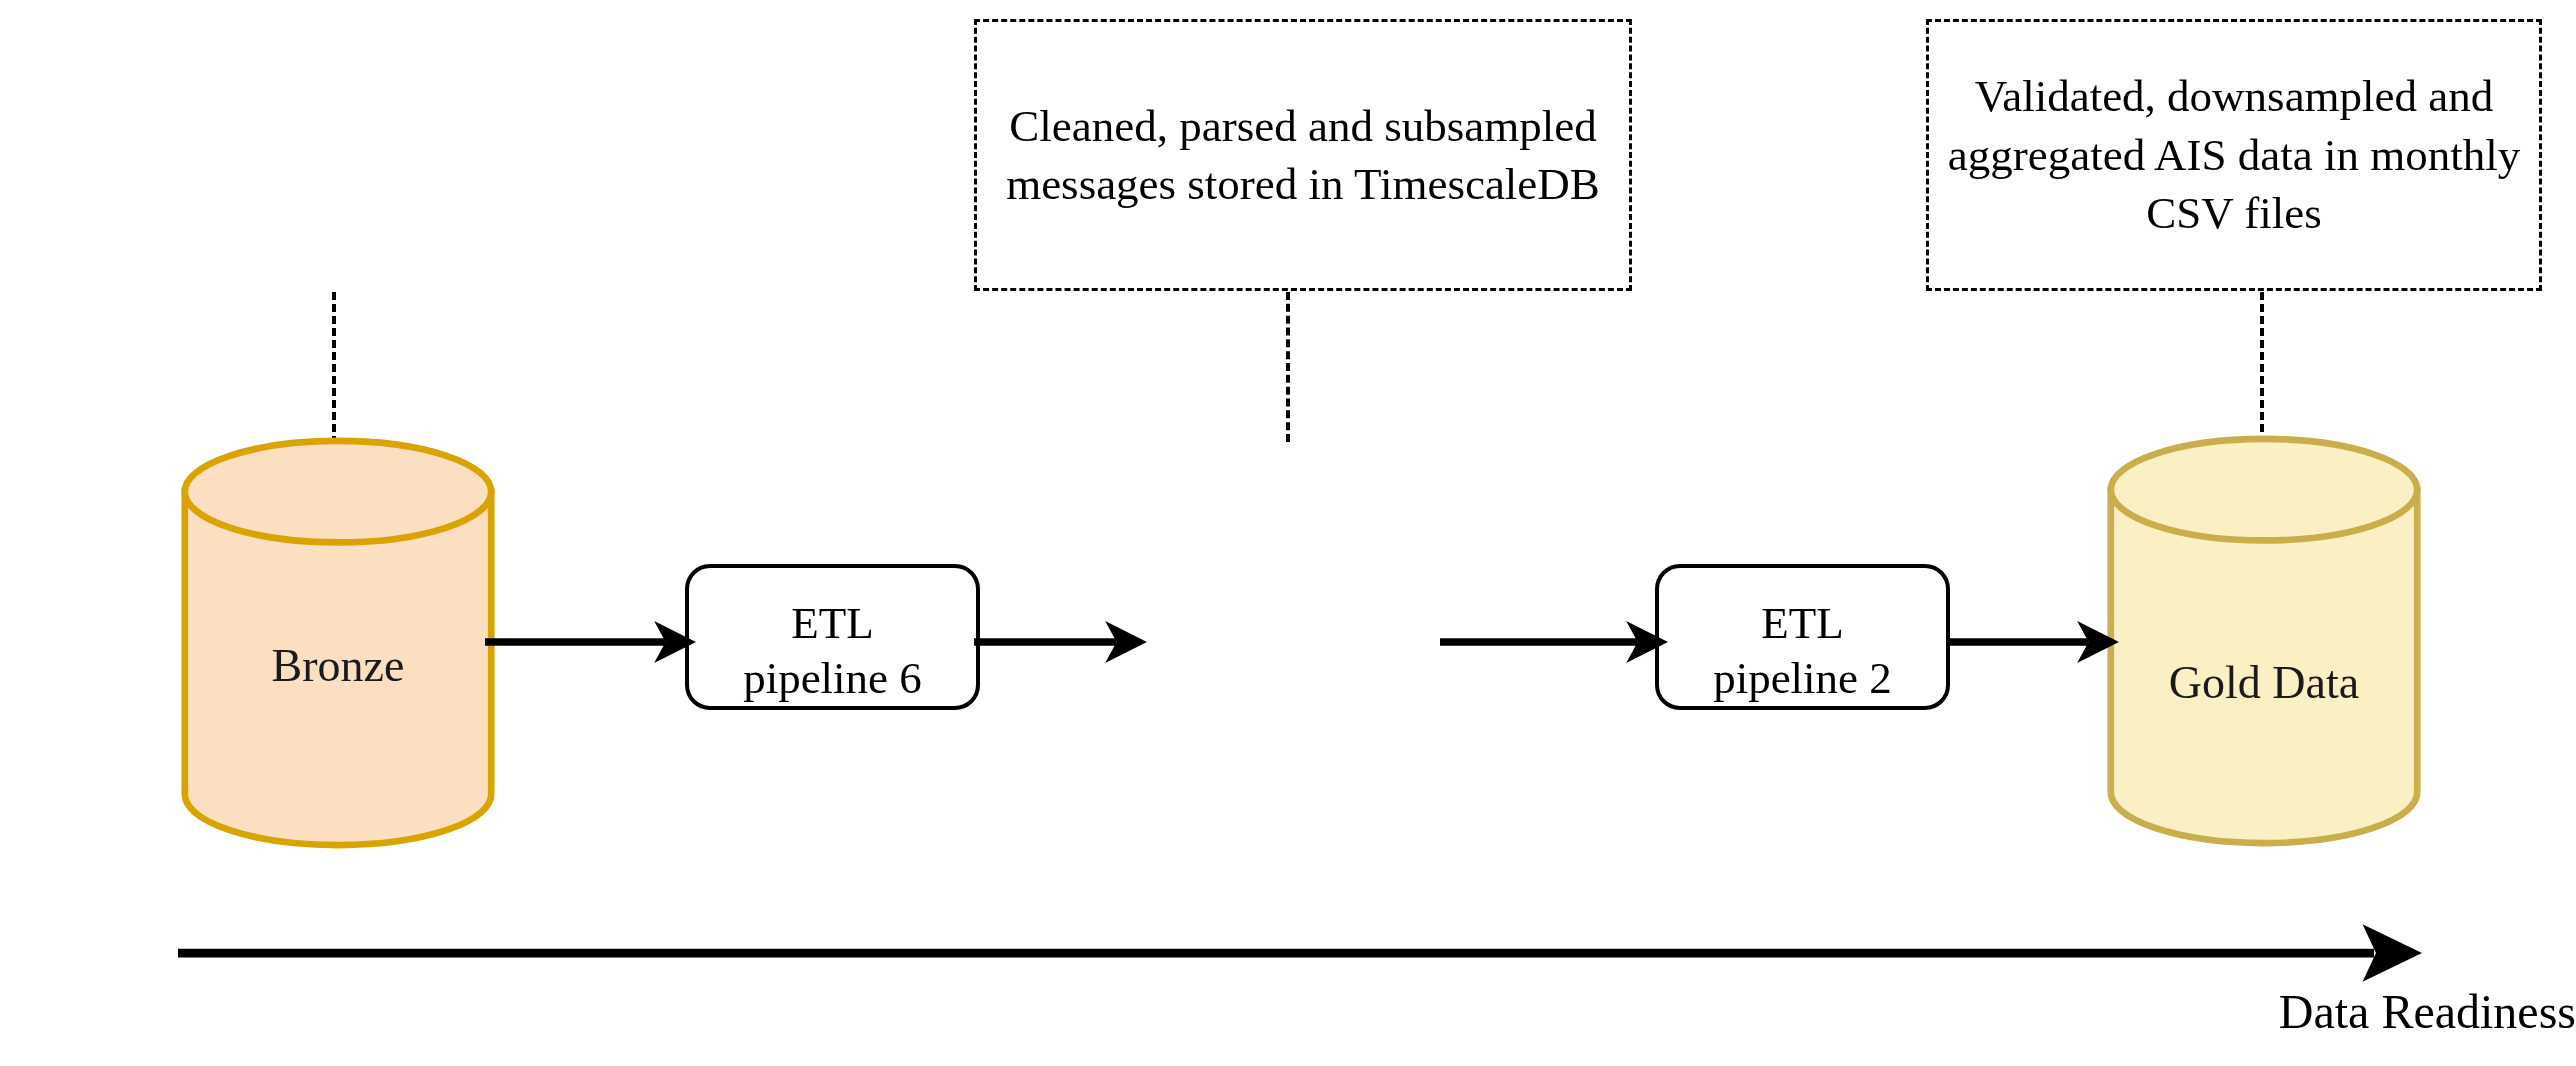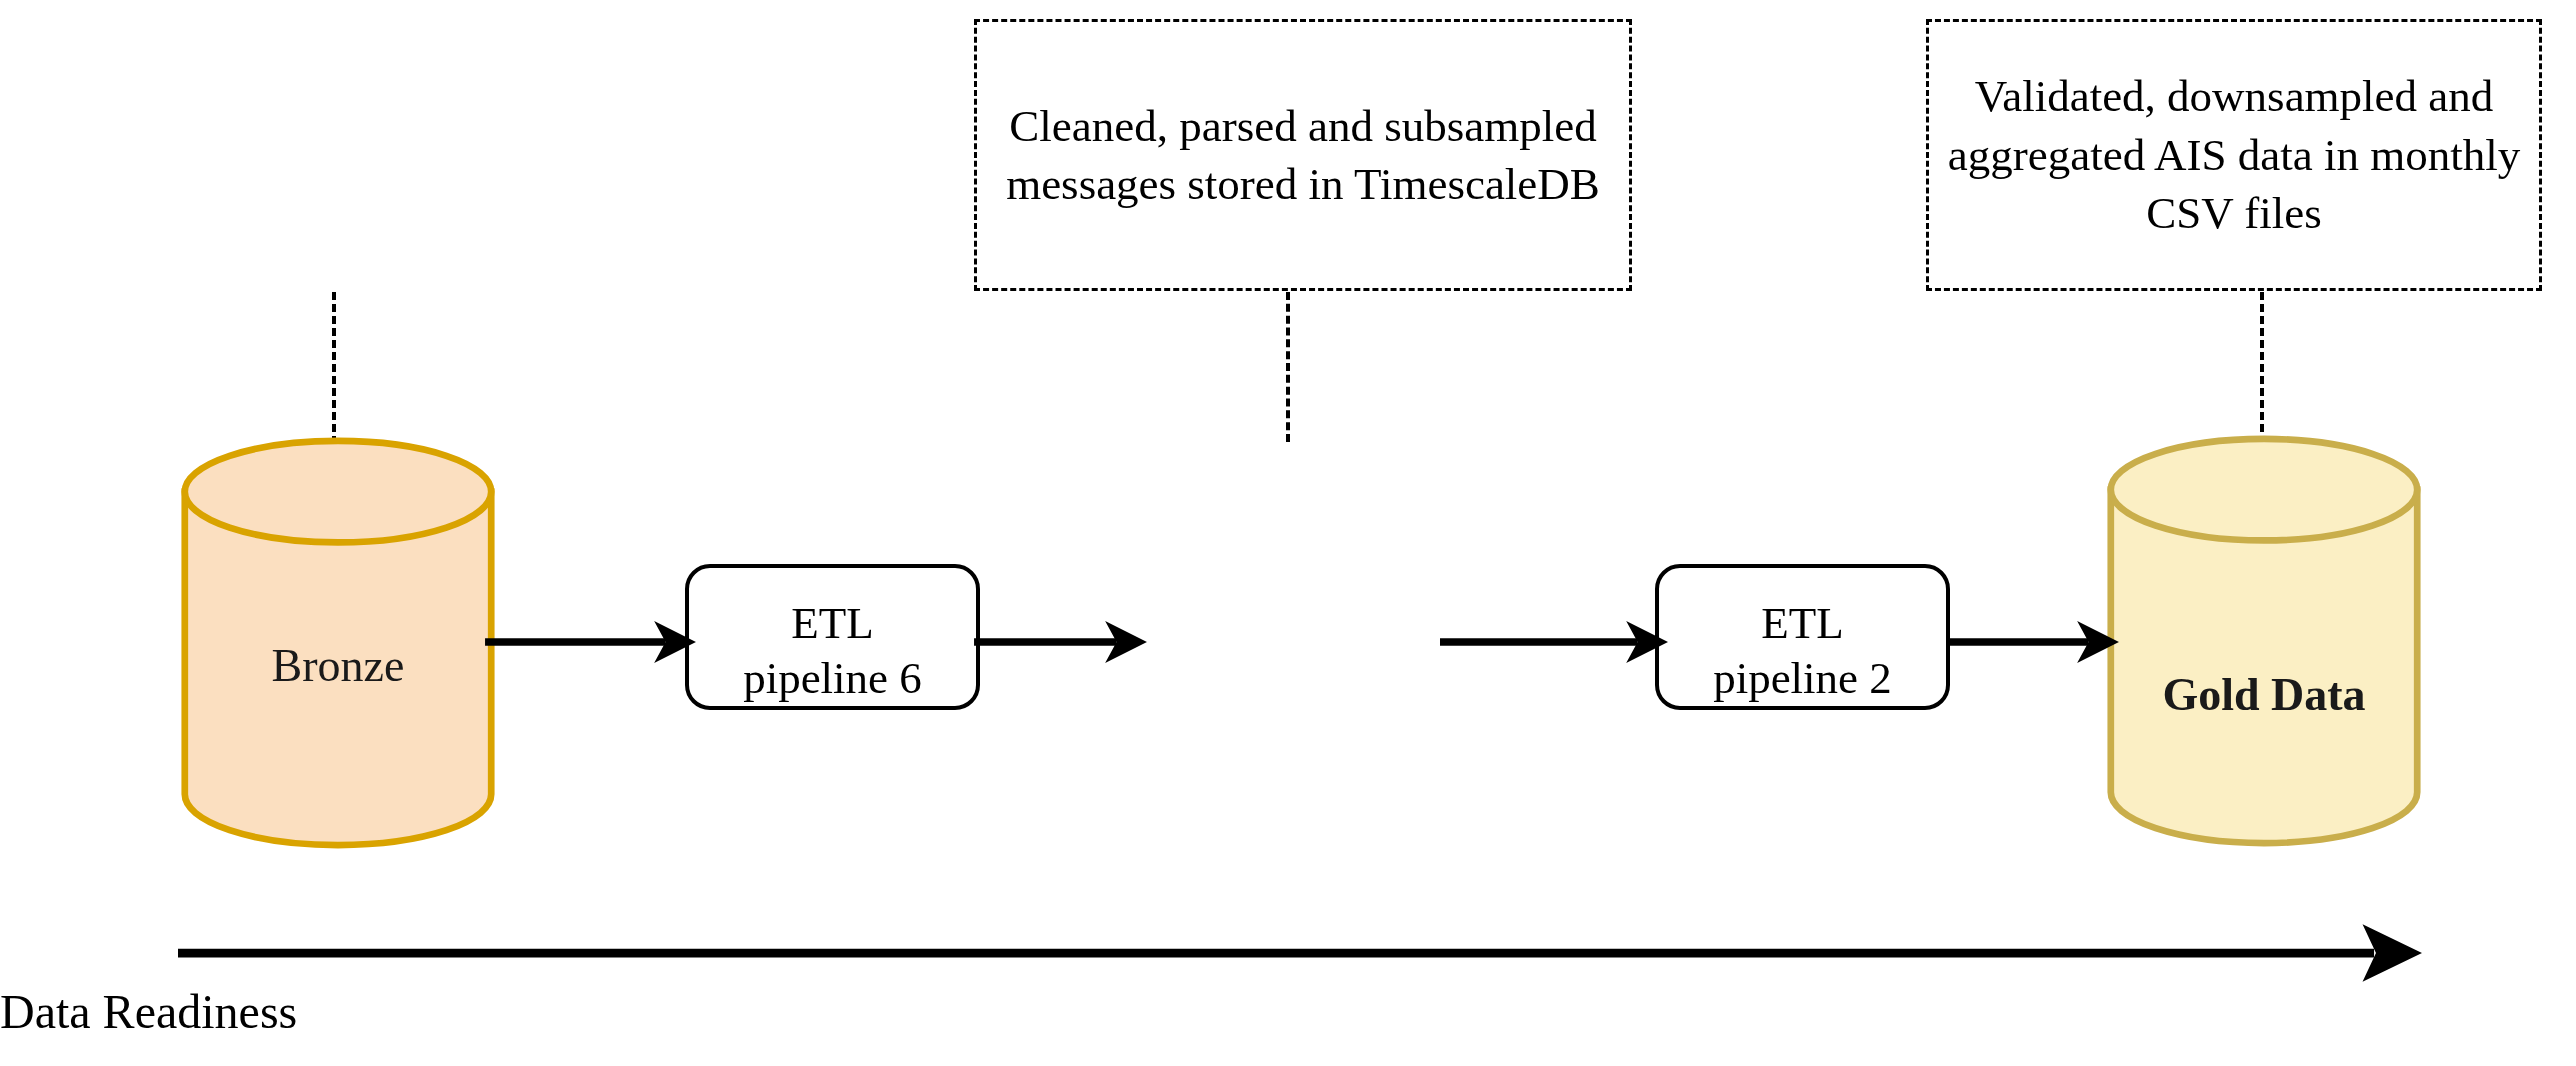--- a/index.html
+++ b/index.html
@@ -76,21 +76,21 @@
     color: #1a1a1a;
     pointer-events: none;
   }
 
   #cyl-bronze { left: 180px;  top: 436px; width: 316px; height: 414px; }
   #cyl-silver { left: 1132px; top: 434px; width: 316px; height: 414px; }
   #cyl-gold   { left: 2106px; top: 434px; width: 316px; height: 414px; }
 
   #cyl-bronze .cyl-label { top: 203px; }
   #cyl-silver .cyl-label { top: 222px; }
-  #cyl-gold   .cyl-label { top: 234px; font-weight: bold; }
+  #cyl-gold   .cyl-label { top: 222px; }
 
   
   .process-box {
     position: absolute;
     box-sizing: border-box;
     border: 4.8px solid #000000;
     border-radius: 25px;
     background: #ffffff;
     display: flex;
     align-items: flex-end;
@@ -123,21 +123,21 @@
     width: 2244px;
     height: 58px;
   }
   #readiness-axis svg { display: block; overflow: visible; }
 
   #readiness-label {
     position: absolute;
     left: 0;
     top: 984px;
     width: 2576px;
-    text-align: left;
+    text-align: right;
     font-size: 48px;
     color: #000000;
   }
 </style>
 </head>
 <body>
 
 <div id="diagram-root">
 
 

